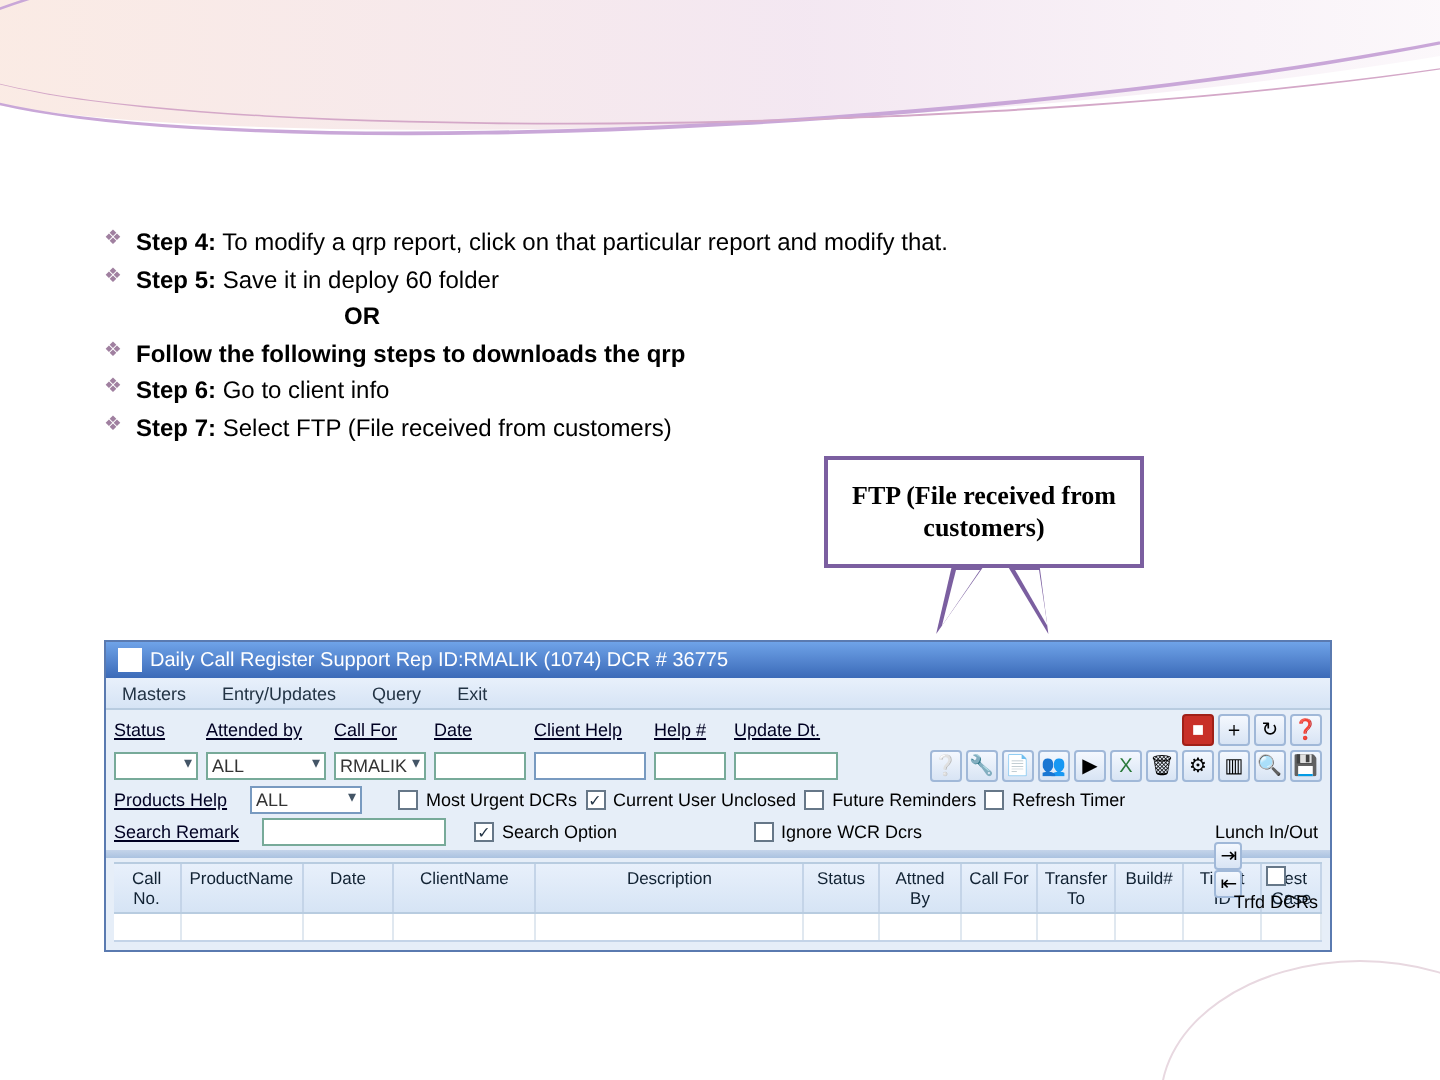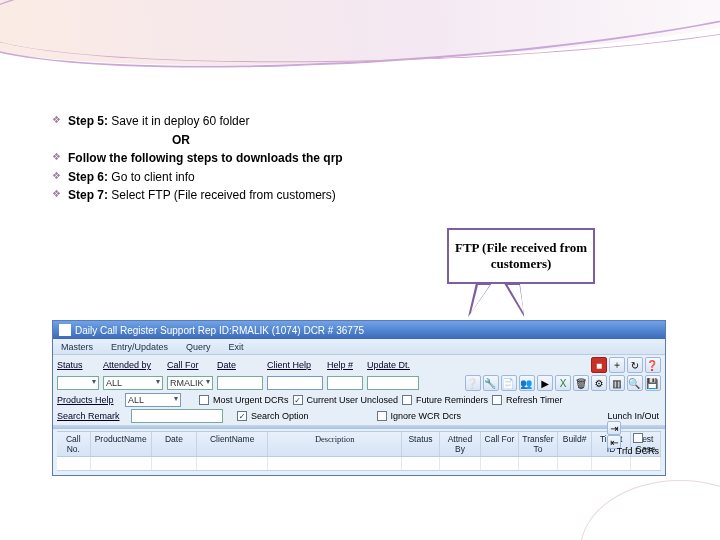--- a/index.html
+++ b/index.html
@@ -15,21 +15,21 @@
 
   
   .steps { position: absolute; top: 112px; left: 52px; font-size: 12px; color: #000; line-height: 1.55; }
   .steps li { list-style: none; position: relative; padding-left: 16px; }
   .steps li::before { content: "❖"; position: absolute; left: 0; top: 0; color: #a080a0; font-size: 10px; }
   .steps b { font-weight: bold; }
   .or-line { padding-left: 120px !important; font-weight: bold; }
   .or-line::before { content: "" !important; }
 
   
-  .callout { position: absolute; top: 228px; left: 447px; width: 148px; height: 56px; border: 2.5px solid #7b5fa0; background: #fff; text-align: center; font-size: 13px; font-weight: bold; font-family: "Times New Roman", serif; padding: 4px 6px; display: flex; align-items: center; justify-content: center; }
+  .callout { position: absolute; top: 228px; left: 412px; width: 160px; height: 56px; border: 2.5px solid #7b5fa0; background: #fff; text-align: center; font-size: 13px; font-weight: bold; font-family: "Times New Roman", serif; padding: 4px 6px; display: flex; align-items: center; justify-content: center; }
   .callout-tail1 { position: absolute; top: 283px; left: 468px; width: 0; height: 0; border-left: 8px solid transparent; border-right: 8px solid transparent; border-top: 34px solid #7b5fa0; transform: skewX(-25deg); }
   .callout-tail1::after { content: ""; position: absolute; top: -32px; left: -5px; border-left: 6px solid transparent; border-right: 6px solid transparent; border-top: 28px solid #fff; }
   .callout-tail2 { position: absolute; top: 283px; left: 510px; width: 0; height: 0; border-left: 8px solid transparent; border-right: 8px solid transparent; border-top: 34px solid #7b5fa0; transform: skewX(20deg); }
   .callout-tail2::after { content: ""; position: absolute; top: -32px; left: -5px; border-left: 6px solid transparent; border-right: 6px solid transparent; border-top: 28px solid #fff; }
 
   
   .appwin { position: absolute; top: 320px; left: 52px; width: 614px; border: 1px solid #5a7ab0; font-size: 9px; }
   .titlebar { height: 18px; background: linear-gradient(#6fa3e8, #3b6ab8); color: #fff; display: flex; align-items: center; padding: 0 6px; font-size: 10px; }
   .titlebar .icon-sq { width: 12px; height: 12px; background: #fff; margin-right: 4px; display:inline-block; }
   .menubar { height: 16px; background: linear-gradient(#e8f0fb, #d6e4f5); display: flex; gap: 18px; padding: 0 8px; align-items: center; color: #234; font-size: 9px; border-bottom: 1px solid #b8cce0; }
@@ -64,20 +64,21 @@
 <body>
 
 <div class="header-deco">
   <div class="swoosh2"></div>
   <div class="swoosh1"></div>
   <div class="swoosh3"></div>
 </div>
 <div class="deco-bottom"></div>
 
 <ul class="steps">
+  <li><b>Step 4:</b><span> To modify a qrp report, click on that particular report and modify that.</span></li>
   <li><b>Step 5:</b><span> Save it in deploy 60 folder</span></li>
   <li class="or-line"><span>OR</span></li>
   <li><b>Follow the following steps to downloads the qrp</b></li>
   <li><b>Step 6:</b><span> Go to client info</span></li>
   <li><b>Step 7:</b><span> Select  FTP (File received from customers)</span></li>
 </ul>
 
 <div class="callout">
     <span>FTP (File received from customers)</span>
   </div>
@@ -190,21 +191,21 @@
       <span>Trfd DCRs</span>
     </div>
 
     <div class="divider"></div>
 
     <div class="grid-head" id="gridhead">
         <div style="width: 34px;">Call No.</div>
         <div style="width: 62px;">ProductName</div>
         <div style="width: 46px;">Date</div>
         <div style="width: 72px;">ClientName</div>
-        <div style="width: 136px; font-family: Liberation Serif, serif;">Description</div>
+        <div style="width: 136px;">Description</div>
         <div style="width: 38px;">Status</div>
         <div style="width: 42px;">Attned By</div>
         <div style="width: 38px;">Call For</div>
         <div style="width: 40px;">Transfer To</div>
         <div style="width: 34px;">Build#</div>
         <div style="width: 40px;">Ticket ID</div>
         <div style="width: 30px;">Test Case</div>
       </div>
     <div class="grid-body" id="gridbody">
         <div style="width: 34px;"></div>

